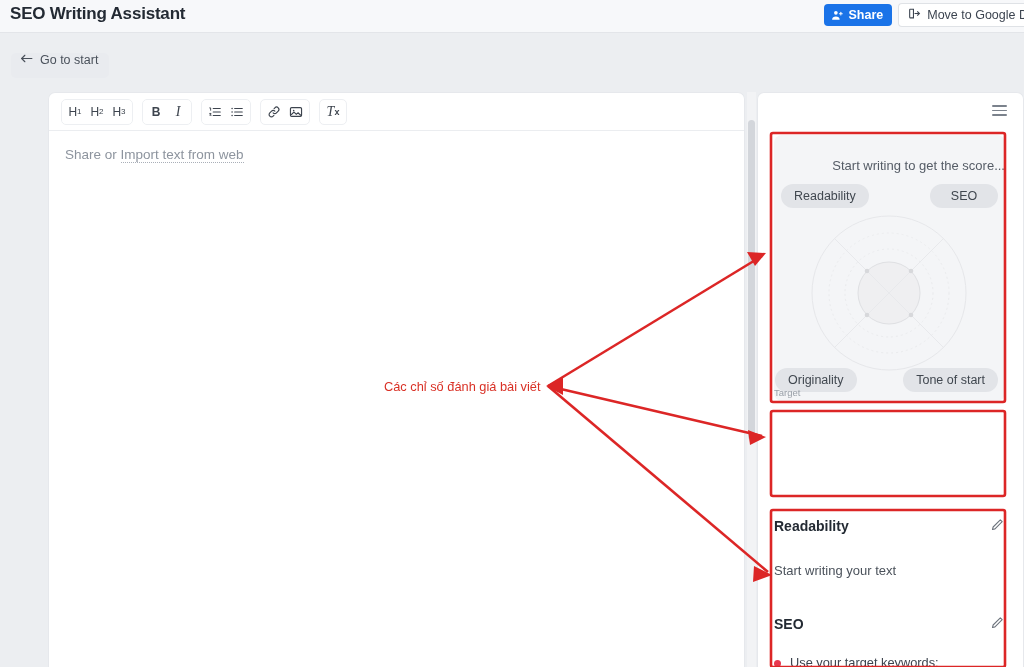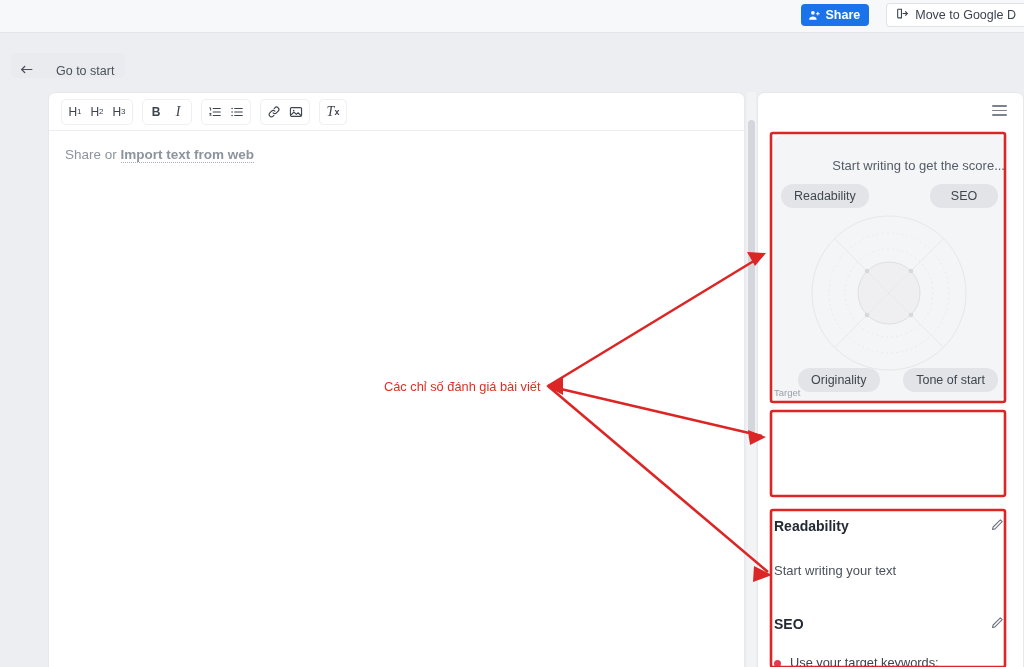--- a/index.html
+++ b/index.html
@@ -17,22 +17,22 @@
     position: absolute; left: 0; top: 0; width: 1024px; height: 33px;
     background: #f7f8fa;
     border-bottom: 1px solid #e3e5e9;
   }
   .app-title {
     position: absolute; left: 10px; top: 4px;
     font-size: 17px; font-weight: bold; color: #232a33;
     letter-spacing: -0.2px;
   }
   .header-actions {
-    position: absolute; right: 12px; top: 3px;
-    display: flex; align-items: center; gap: 17px;
+    position: absolute; right: 0; top: 3px;
+    display: flex; align-items: center; gap: 6px;
   }
   .share-btn {
     display: flex; align-items: center; gap: 5px;
     background: #1a73e8; color: #fff;
     border: none; border-radius: 4px;
     height: 22px; padding: 0 9px 0 7px;
     font-size: 12.5px; font-weight: bold;
     font-family: "Liberation Sans", sans-serif;
     cursor: pointer;
   }
@@ -47,21 +47,21 @@
     font-family: "Liberation Sans", sans-serif;
     white-space: nowrap;
     cursor: pointer;
     margin-right: -14px;
   }
 
   
   .subbar { position: absolute; left: 0; top: 33px; width: 1024px; height: 59px; }
   .goto-start {
     position: absolute; left: 11px; top: 20px;
-    display: flex; align-items: flex-end; gap: 23px;
+    display: flex; align-items: flex-start; gap: 7px;
     height: 25px; padding: 0 11px 0 9px;
     background: #e9ebef; border: none; border-radius: 5px;
     color: #4a515b; font-size: 12.5px;
     font-family: "Liberation Sans", sans-serif;
     cursor: pointer;
   }
 
   
   .editor-panel {
     position: absolute; left: 48px; top: 92px;
@@ -92,21 +92,20 @@
   }
   .tbtn sub { font-size: 8px; }
   .tbtn b { font-weight: bold; }
   .tbtn i { font-family: "Liberation Serif", serif; font-style: italic; font-size: 14px; }
   .editor-body { padding: 16px 0 0 16px; }
   .placeholder { font-size: 13.5px; color: #8d949e; }
   .placeholder .imp {
     color: #8d949e;
     border-bottom: 1px dotted #a9afb8;
     cursor: pointer;
-    font-weight: bold;
   }
 
   
   .scroll-track {
     position: absolute; left: 747px; top: 92px;
     width: 9px; height: 575px; background: #f2f3f5;
   }
   .scroll-thumb {
     position: absolute; left: 748px; top: 120px;
     width: 7px; height: 320px;
@@ -145,21 +144,21 @@
   }
   .pill {
     position: absolute;
     background: #e2e4e8; color: #40474f;
     border-radius: 13px; height: 24px;
     display: flex; align-items: center; justify-content: center;
     font-size: 12.5px; padding: 0 13px; cursor: pointer;
   }
   .pill-readability { left: 7px; top: 49px; }
   .pill-seo        { right: 7px; top: 49px; min-width: 68px; }
-  .pill-orig       { left: 24px; bottom: 9px; }
+  .pill-orig       { left: 1px; bottom: 9px; }
   .pill-tone       { right: 7px; bottom: 9px; }
   .radar { position: absolute; left: 0; top: 72px; width: 231px; height: 180px; }
   .radar-caption {
     position: absolute; left: 0; top: 252px; width: 279px;
     text-align: left; font-size: 9.5px; color: #9aa0a8;
   }
 
   
   .sub-card {
     position: absolute; left: 16px; width: 231px;
@@ -195,20 +194,21 @@
     font-size: 12.8px; color: #d93025;
     white-space: nowrap;
   }
 </style>
 </head>
 <body>
 
 <div id="root">
 
   <div class="app-header">
+    <div class="app-title">SEO Writing Assistant</div>
     <div class="header-actions">
       <button class="share-btn">
         <span>
           <svg width="13" height="13" viewBox="0 0 24 24" fill="#ffffff">
             <circle cx="9" cy="7" r="3.4"></circle>
             <path d="M2 20c0-3.9 3.1-6 7-6s7 2.1 7 6z"></path>
             <rect x="17.3" y="5.2" width="1.7" height="7" rx="0.6"></rect>
             <rect x="14.6" y="7.9" width="7" height="1.7" rx="0.6"></rect>
           </svg>
         </span>

